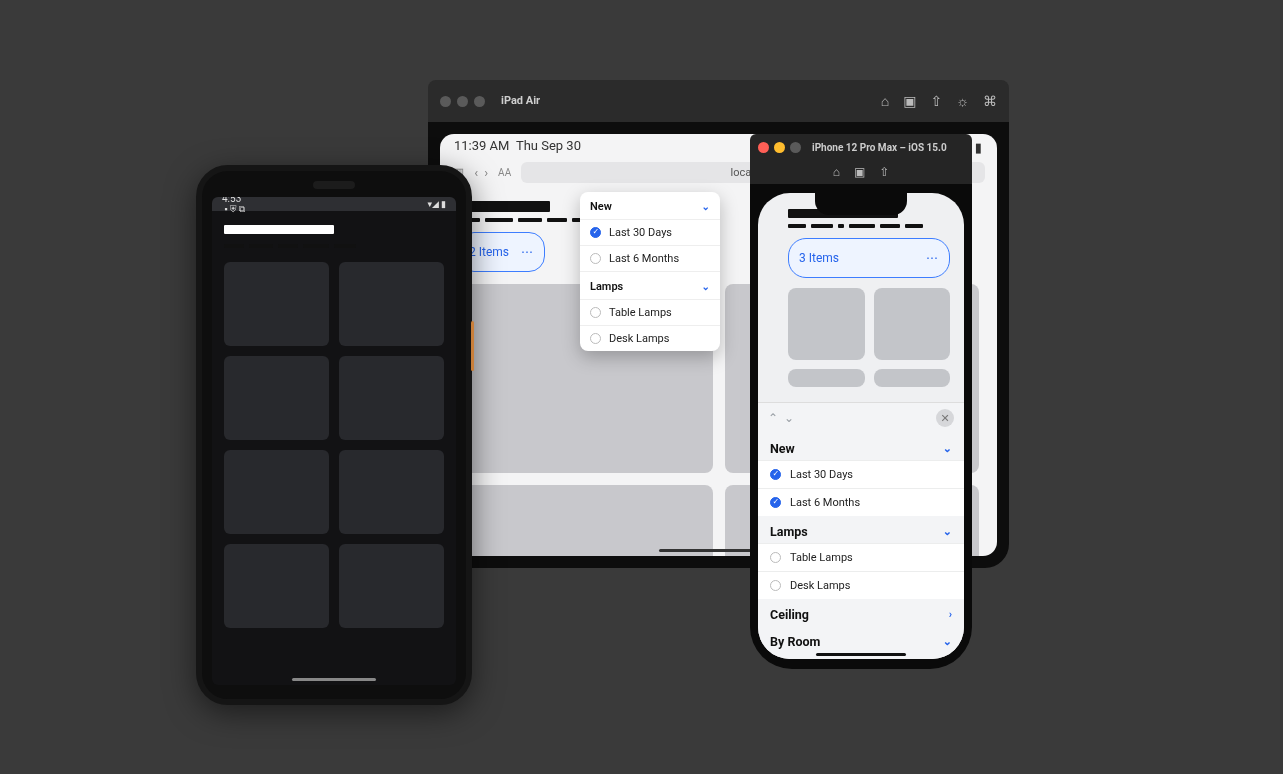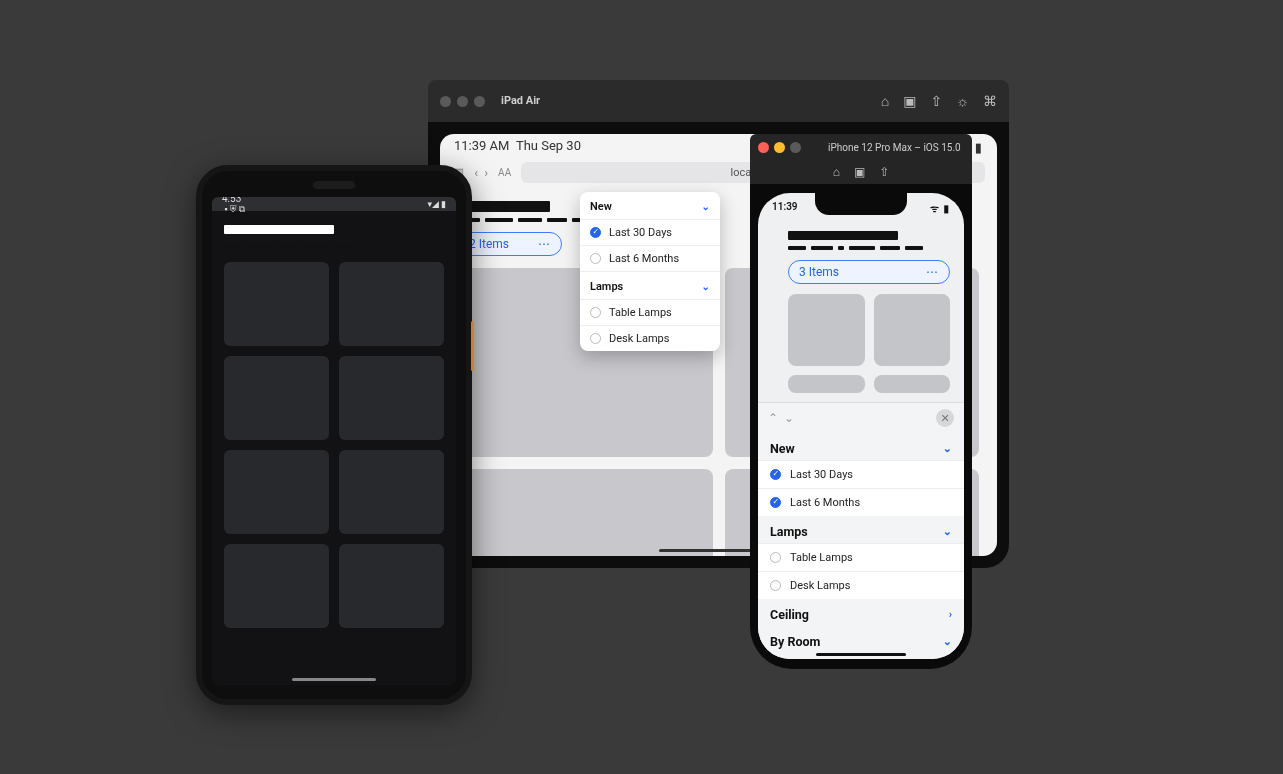--- a/index.html
+++ b/index.html
@@ -65,21 +65,21 @@
   .safari-nav { display:flex; gap:6px; }
   .safari-url { flex:1; text-align:center; background:#e5e5e7; border-radius:6px; padding:4px; font-size:11px; color:#555; }
   .ipad-content { padding: 10px 18px 0; position:relative; }
   .redact-thick { height:11px; background:#111; border-radius:1px; margin-bottom:6px; }
   .redact-dashes { display:flex; gap:5px; margin-bottom:10px; }
   .redact-dashes span { height:4px; background:#111; border-radius:1px; }
 
   .chip {
     display:inline-flex; align-items:center; justify-content:space-between;
     border:1px solid #3d7dff; background:#eef4ff; color:#2563eb;
-    border-radius:16px; padding:4px 10px; font-size:12px; gap:29px;
+    border-radius:16px; padding:12px 10px; font-size:12px; gap:12px;
     min-width: 85px;
   }
   .chip .more { letter-spacing:1px; }
 
   .grid-tiles { display:grid; grid-template-columns:1fr 1fr; gap:12px; margin-top:12px; }
   .tile { background:#c8c8cc; border-radius:8px; aspect-ratio:1.35/1; }
 
   .ipad-home-ind { position:absolute; bottom:4px; left:50%; transform:translateX(-50%); width:120px; height:3px; background:#333; border-radius:2px; }
 
   
@@ -98,21 +98,21 @@
   
   .iphone-window {
     position:absolute; left:750px; top:134px; width:222px; z-index:10;
   }
   .iphone-titlebar {
     background:#252525; height:26px; display:flex; align-items:center;
     padding:0 8px; gap:5px; border-radius:6px 6px 0 0; font-size:10px; color:#ccc;
   }
   .traffic.close { background:#ff5f56; }
   .traffic.min   { background:#ffbd2e; }
-  .iphone-titlebar .title { margin-left:22px; font-weight:400; }
+  .iphone-titlebar .title { margin-left:6px; font-weight:700; }
   .iphone-toolbar {
     background:#252525; height:24px; display:flex; align-items:center; justify-content:center;
     gap:14px; color:#bbb; font-size:12px;
   }
 
   .iphone-frame { background:#0a0a0a; padding:9px 8px 10px; border-radius:0 0 42px 42px; }
   .iphone-screen {
     background:#eff0f2; border-radius:32px; height:466px; position:relative; overflow:hidden;
   }
   .notch { position:absolute; top:0; left:50%; transform:translateX(-50%); width:92px; height:22px; background:#0a0a0a; border-radius:0 0 14px 14px; z-index:2; }
@@ -254,24 +254,20 @@
     <span class="title">iPhone 12 Pro Max – iOS 15.0</span>
   </div>
   <div class="iphone-toolbar">
     <span>⌂</span>
     <span>▣</span>
     <span>⇧</span>
   </div>
   <div class="iphone-frame">
     <div class="iphone-screen">
       <div class="notch"></div>
-      <div class="iph-statusbar">
-        <span>11:39</span>
-        <span class="sig-icons">ᯤ ▮</span>
-      </div>
       <div class="iph-content">
         <div class="redact-thick" style="width:110px;height:9px;"></div>
         <div class="redact-dashes">
           <span style="width:18px;"></span>
             <span style="width:22px;"></span>
             <span style="width:6px;"></span>
             <span style="width:26px;"></span>
             <span style="width:20px;"></span>
             <span style="width:18px;"></span>
         </div>

